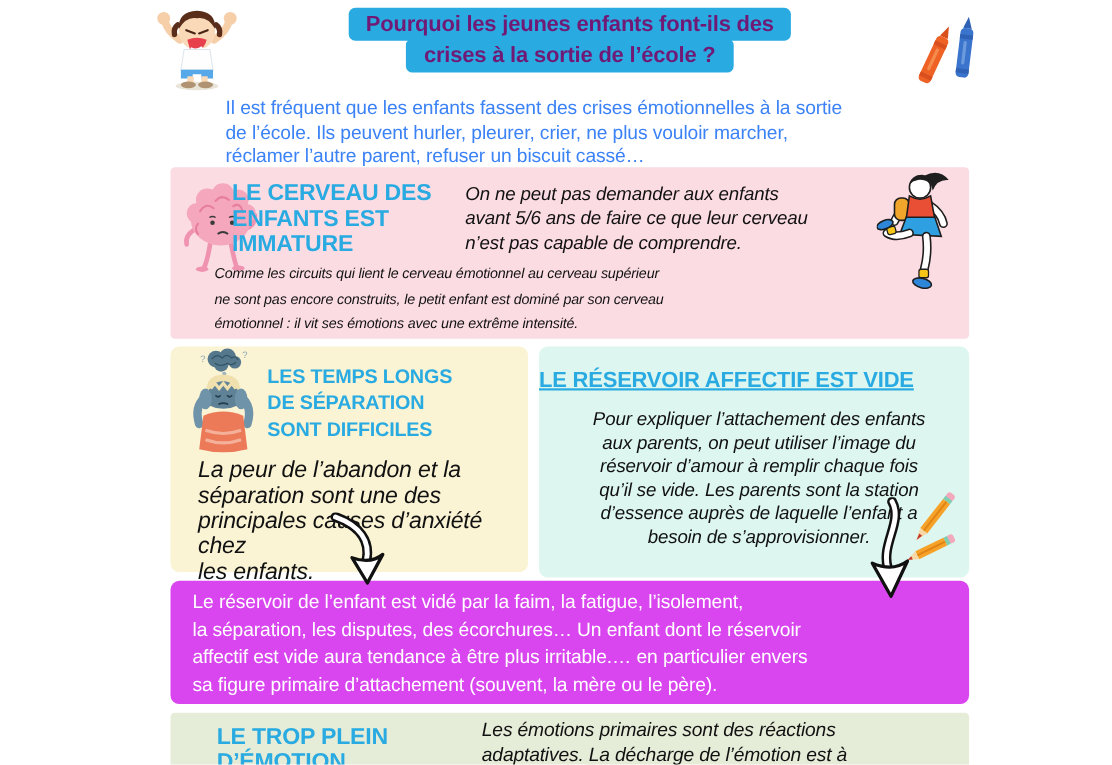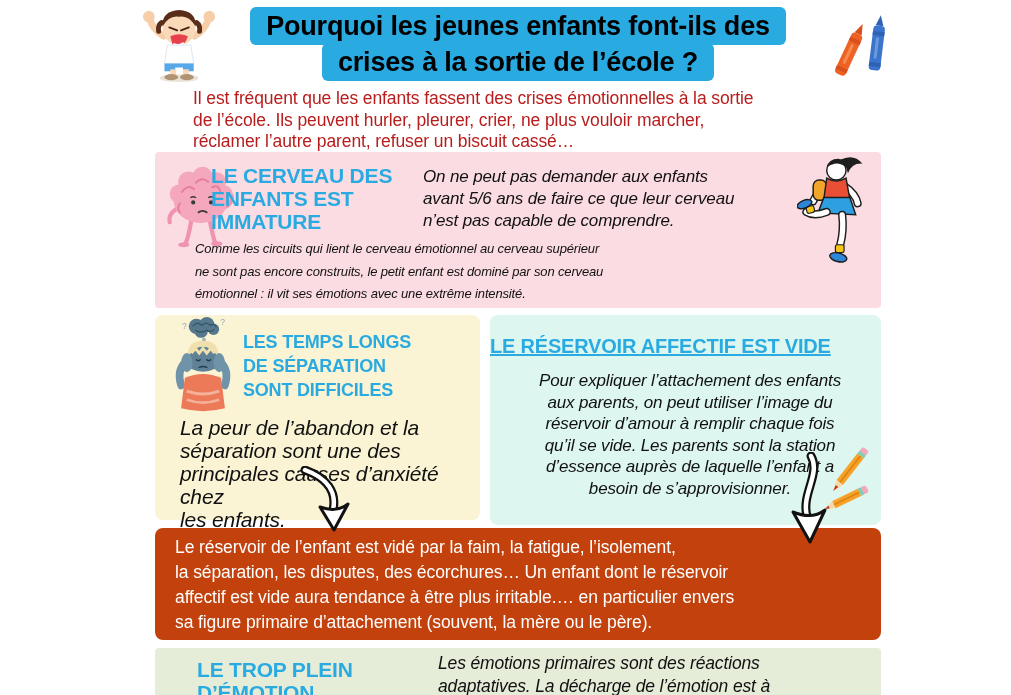--- a/index.html
+++ b/index.html
@@ -1,34 +1,34 @@
 <!DOCTYPE html>
 <html><head>
 <meta charset="utf-8">
 <style>
   html,body{margin:0;padding:0;}
   body{font-family:"Liberation Sans", sans-serif; background:#ffffff;}
   .page{position:relative;width:1011px;height:695px;background:#fff;overflow:hidden;}
 
   
   .title-wrap{position:absolute;left:155px;top:7px;width:726px;display:flex;flex-direction:column;align-items:center;z-index:2;}
-  .title-line{background:#29abe2;color:#000000;font-weight:bold;font-size:27px;line-height:1.12;padding:4px 16px;border-radius:6px;text-align:center;letter-spacing:-0.2px;}
+  .title-line{background:#29abe2;color:#701a75;font-weight:bold;font-size:20px;line-height:1.12;padding:4px 16px;border-radius:6px;text-align:center;letter-spacing:-0.2px;}
   .title-line.l2{margin-top:-2px;}
 
   .illus{position:absolute;}
 
   
-  .intro{position:absolute;left:193px;top:88px;width:692px;font-size:17.5px;line-height:21.5px;color:#b91c1c;white-space:pre-line;letter-spacing:-0.1px;}
+  .intro{position:absolute;left:205px;top:88px;width:692px;font-size:17.5px;line-height:21.5px;color:#3b82f6;white-space:pre-line;letter-spacing:-0.1px;}
 
   
   .card{position:absolute;border-radius:8px;}
   .card-pink{left:155px;top:152px;width:726px;height:156px;background:#fbdce3;border-radius:4px;}
   .card-yellow{left:155px;top:315px;width:325px;height:205px;background:#faf3d4;}
   .card-mint{left:490px;top:315px;width:391px;height:210px;background:#ddf6f0;}
-  .card-blue{left:155px;top:528px;width:726px;height:112px;background:#c2410c;z-index:1;}
+  .card-blue{left:155px;top:528px;width:726px;height:112px;background:#d946ef;z-index:1;}
   .card-green{left:155px;top:648px;width:726px;height:60px;background:#e5ecd8;border-radius:4px;}
 
   .h{font-weight:bold;color:#29abe2;text-align:left;white-space:pre-line;letter-spacing:-0.2px;}
   .bodytxt{color:#111;white-space:pre-line;letter-spacing:-0.15px;font-style:italic;}
 
   
   .brain-head{position:absolute;left:56px;top:12px;width:205px;font-size:21px;line-height:23px;}
   .brain-body-right{position:absolute;left:268px;top:14px;width:385px;font-size:17px;line-height:22px;}
   .brain-body-bottom{position:absolute;left:40px;top:86px;width:685px;font-size:13px;line-height:22.5px;}
 

